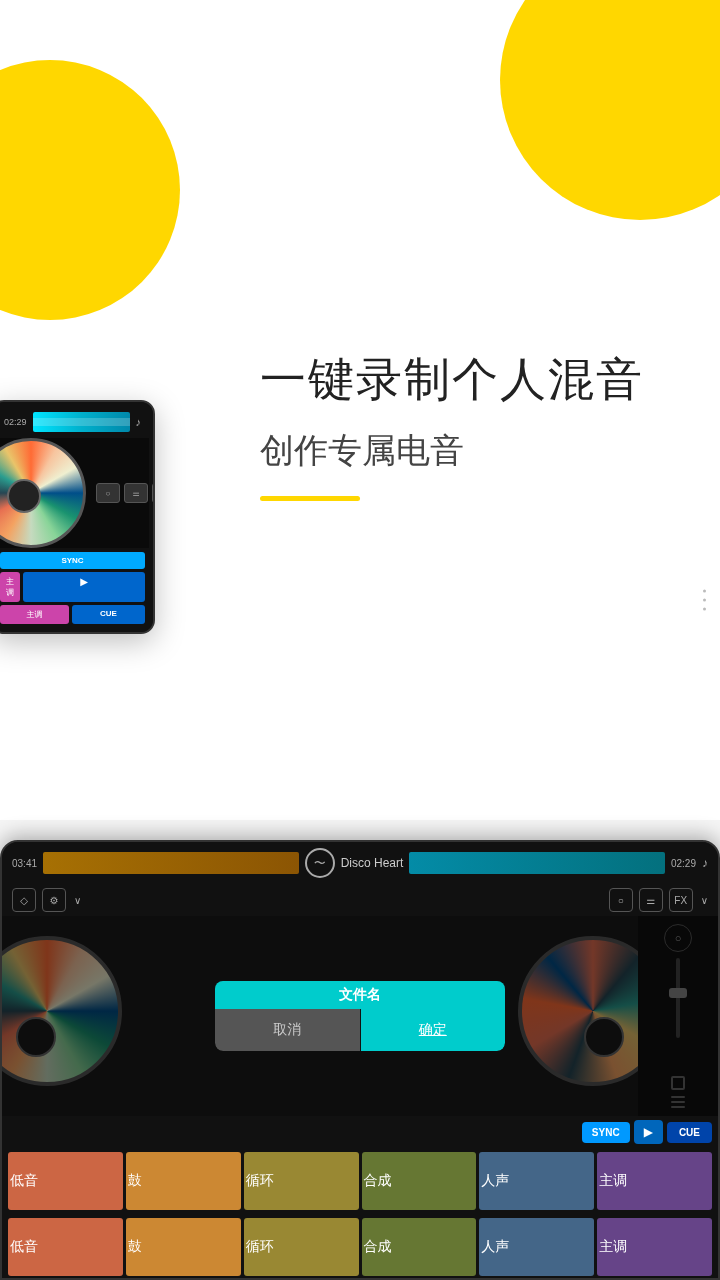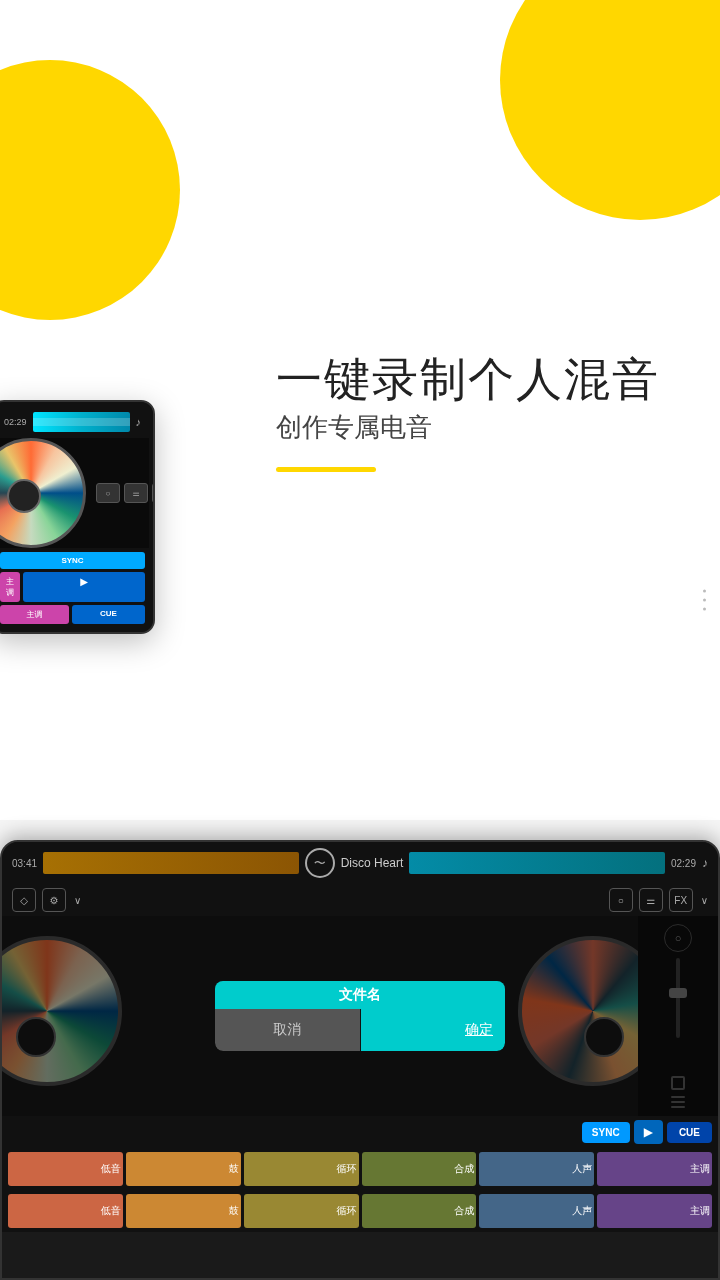--- a/index.html
+++ b/index.html
@@ -39,34 +39,35 @@
       position: relative;
       width: 720px;
       height: 820px;
       z-index: 1;
     }
 
     
     .title-area {
       position: absolute;
       top: 350px;
-      left: 276px;
+      left: 260px;
       right: 20px;
       z-index: 10;
     }
     .main-title {
       font-size: 46px;
       font-weight: 400;
       color: #222222;
       line-height: 1.3;
       letter-spacing: 2px;
     }
     .sub-title {
-      font-size: 26px;
+      font-size: 34px;
       color: #444444;
+      margin-top: 18px;
       font-weight: 400;
     }
     .yellow-line {
       width: 100px;
       height: 5px;
       background: #FFD700;
       margin-top: 22px;
       border-radius: 3px;
     }
 
@@ -395,21 +396,21 @@
       padding: 12px;
       text-align: center;
       font-size: 14px;
       border-radius: 0 0 0 8px;
     }
     .dialog-btn-confirm {
       flex: 1;
       background: #00cccc;
       color: white;
       padding: 12px;
-      text-align: right;
+      text-align: center;
       font-size: 14px;
       border-radius: 0 0 8px 0;
       text-decoration: underline;
     }
 
     
     .mixer-left {
       flex: 1;
       position: relative;
       overflow: hidden;
@@ -570,24 +571,24 @@
 
     
     .effects-grid {
       background: #111;
       padding: 4px 6px;
       display: grid;
       grid-template-columns: repeat(6, 1fr);
       gap: 3px;
     }
     .effect-btn {
-      padding: 10px 2px;
+      padding: 20px 2px;
       border-radius: 3px;
-      text-align: right;
-      font-size: 10px;
+      text-align: left;
+      font-size: 14px;
       color: white;
       font-weight: 500;
     }
   </style>
 </head>
 <body>
 
 <div class="blob-top-right"></div>
 <div class="blob-bottom-left"></div>
 

